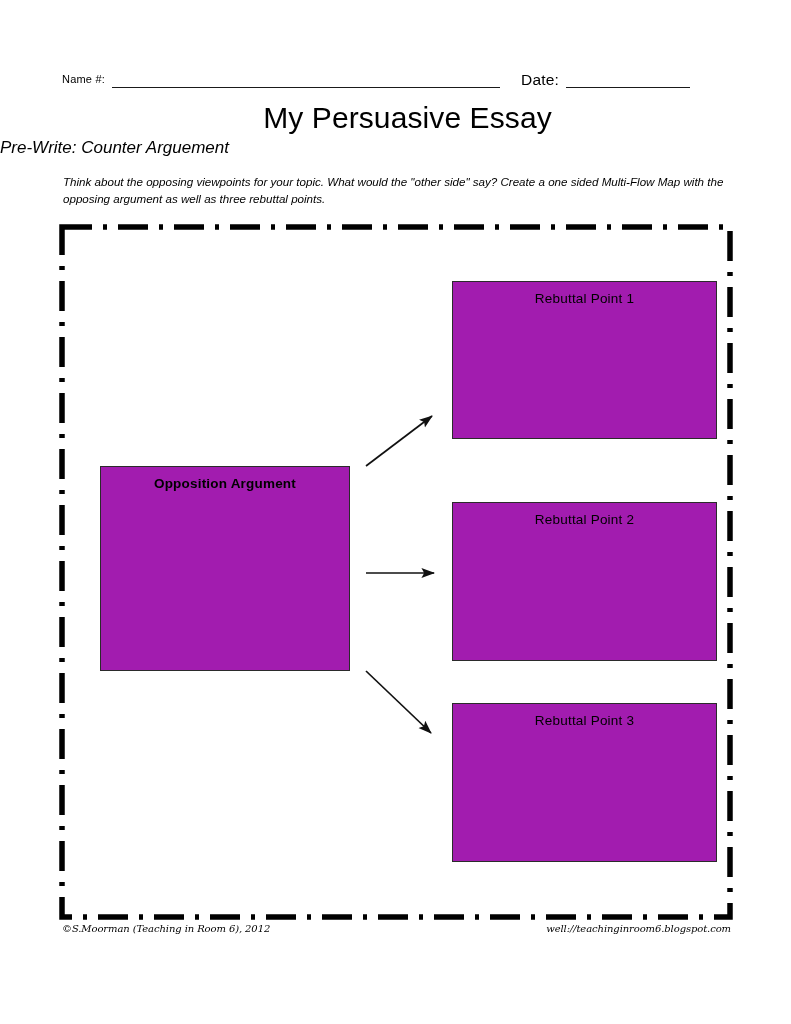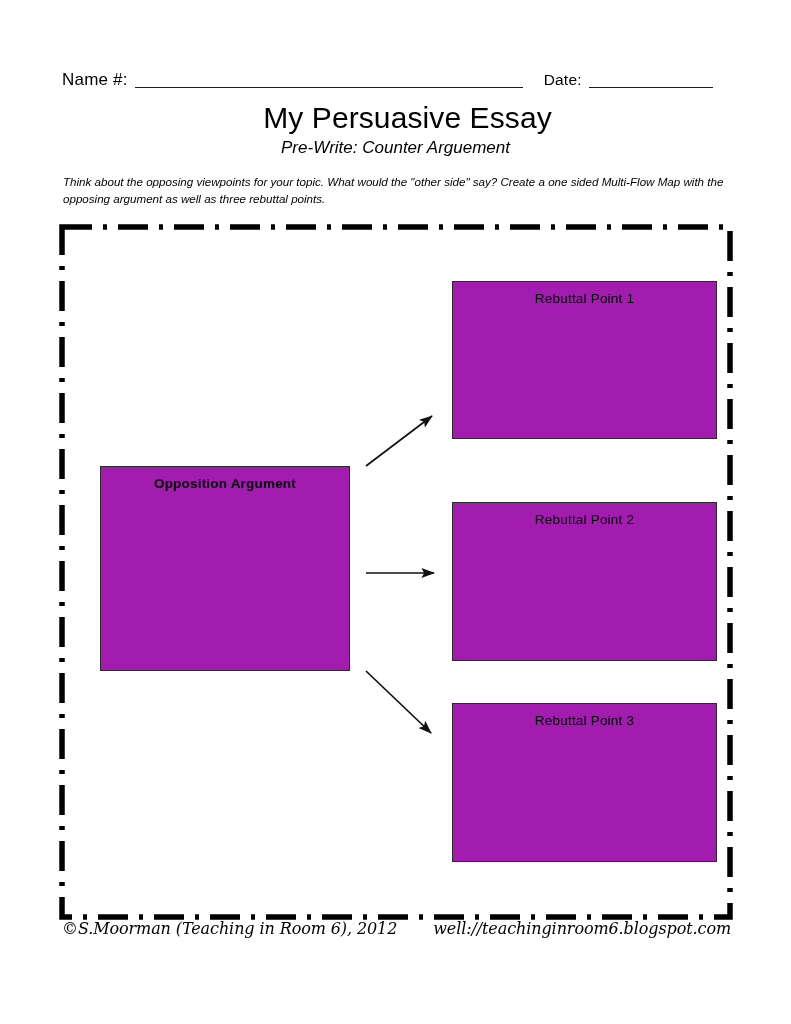--- a/index.html
+++ b/index.html
@@ -28,21 +28,21 @@
   .name-row {
     position: absolute;
     left: 62px;
     top: 64px;
     width: 670px;
     height: 24px;
     display: flex;
     align-items: flex-end;
   }
   .name-label {
-    font-size: 17px;
+    font-size: 11px;
     line-height: 17px;
     white-space: nowrap;
     letter-spacing: 0.2px;
   }
   .rule {
     flex: 0 0 auto;
     border-bottom: 1.6px solid #1a1a1a;
     height: 15px;
     margin-left: 7px;
   }
@@ -67,21 +67,20 @@
     line-height: 34px;
     font-weight: 400;
     letter-spacing: 0.1px;
     padding-left: 12px;
   }
   .subtitle {
     position: absolute;
     left: 0;
     top: 138px;
     width: 791px;
-    text-align: center;
     font-size: 17px;
     line-height: 20px;
     font-style: italic;
     font-weight: 400;
   }
 
   
   .instructions {
     position: absolute;
     left: 63px;
@@ -153,21 +152,21 @@
   .footer {
     position: absolute;
     left: 62px;
     top: 922px;
     width: 670px;
     display: flex;
     justify-content: space-between;
     align-items: baseline;
     font-family: "DejaVu Serif", serif;
     font-style: italic;
-    font-size: 16px;
+    font-size: 10px;
     line-height: 14px;
     letter-spacing: -0.1px;
   }
   .footer-credit { white-space: nowrap; }
   .footer-url { white-space: nowrap; margin-right: 1px; }
 </style>
 </head>
 <body>
 
 <div class="page">

